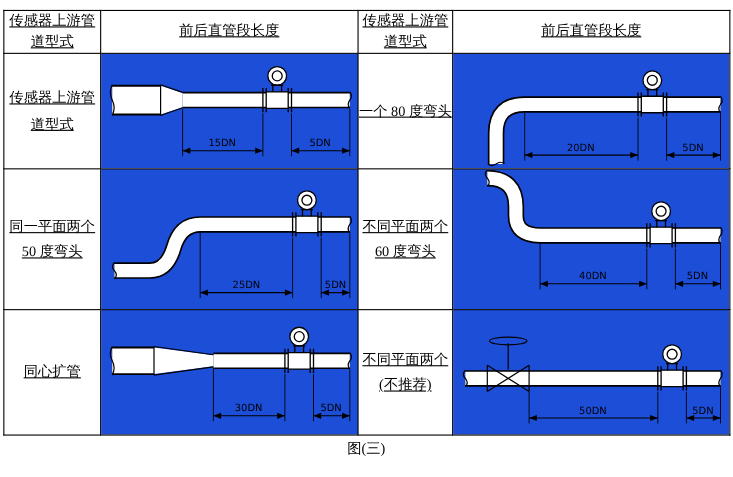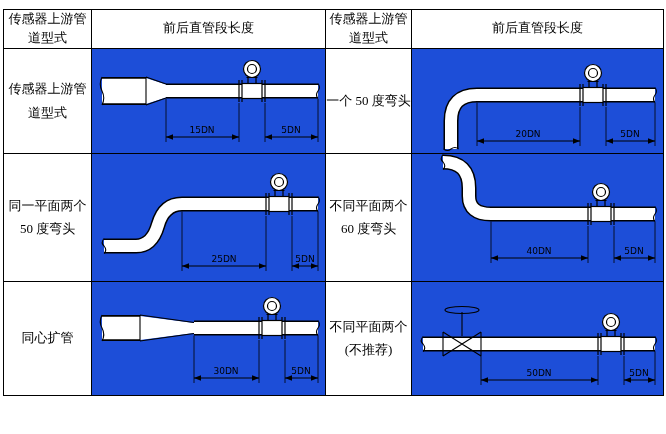--- a/index.html
+++ b/index.html
@@ -9,20 +9,21 @@
     background: #fff;
     font-family: "Liberation Serif", "DejaVu Serif", serif;
     color: #000;
   }
   .page { padding: 9px 3px 0 3px; }
   table.grid {
     border-collapse: collapse;
     width: 660px;
     table-layout: fixed;
     border: 1.5px solid #000;
+    text-decoration: underline;
   }
   table.grid td {
     border: 1px solid #000;
     padding: 0;
     text-align: center;
     vertical-align: middle;
     overflow: hidden;
   }
   td.hdr { height: 38px; font-size: 13px; padding: 2px 10px; line-height: 1.45; }
   td.lbl { font-size: 13px; padding: 2px 6px; line-height: 1.8; }
@@ -100,21 +101,21 @@
             <text x="108" y="84" text-anchor="middle">15DN</text>
           </g>
           <g>
             <line class="dim" x1="171" y1="88" x2="224" y2="88"></line>
             <polygon class="ah" points="171,88 178,85.2 178,90.8"></polygon>
             <polygon class="ah" points="224,88 217,85.2 217,90.8"></polygon>
             <text x="197" y="84" text-anchor="middle">5DN</text>
           </g>
         </svg>
       </td>
-      <td class="lbl">一个 50 度弯头</td>
+      <td class="lbl">一个 80 度弯头</td>
       <td class="diag">
         <svg class="d" width="246" height="104" viewBox="0 0 246 104">
           <path class="pb" stroke-width="15" d="M 36,100 L 36,72 Q 36,46 62,46 L 240,46"></path>
           <path class="pw" stroke-width="12" d="M 36,100 L 36,72 Q 36,46 62,46 L 240,46"></path>
           <path class="ln" d="M 28.5,100 q 4,3 7.5,0 q 4,-3 7.5,0"></path>
           <path class="ln" d="M 240,38.5 q 3,4 0,7.5 q -3,4 0,7.5"></path>
           <use href="#sensor" xlink:href="#sensor" x="178" y="46"></use>
           <line class="thin" x1="62" y1="53.5" x2="62" y2="97"></line>
           <line class="thin" x1="165" y1="58" x2="165" y2="97"></line>
           <line class="thin" x1="191" y1="58" x2="191" y2="97"></line>
@@ -249,13 +250,14 @@
             <polygon class="ah" points="209,98 216,95.2 216,100.8"></polygon>
             <polygon class="ah" points="240,98 233,95.2 233,100.8"></polygon>
             <text x="224" y="94" text-anchor="middle">5DN</text>
           </g>
         </svg>
       </td>
     </tr>
   </tbody>
     </table>
 
+  <div class="caption">图(三)</div>
 </div>
 
 </body></html>

